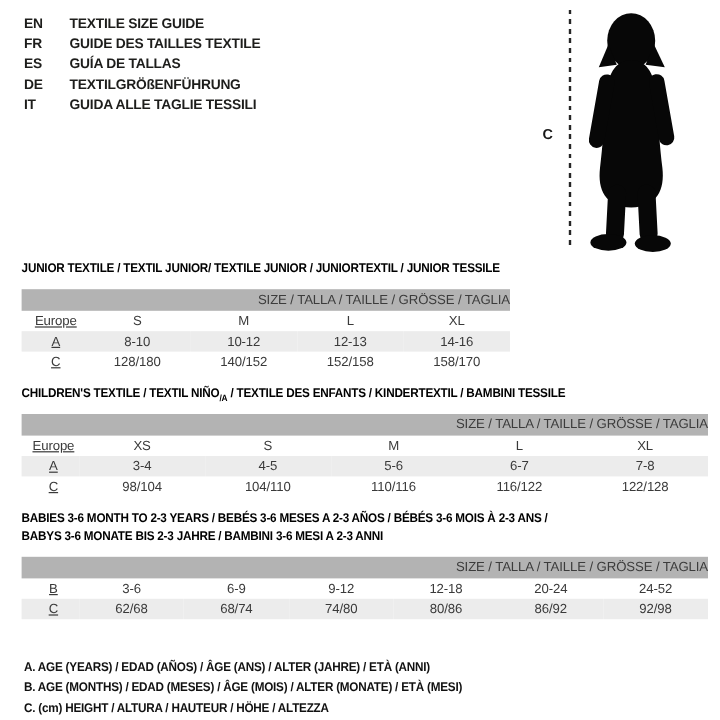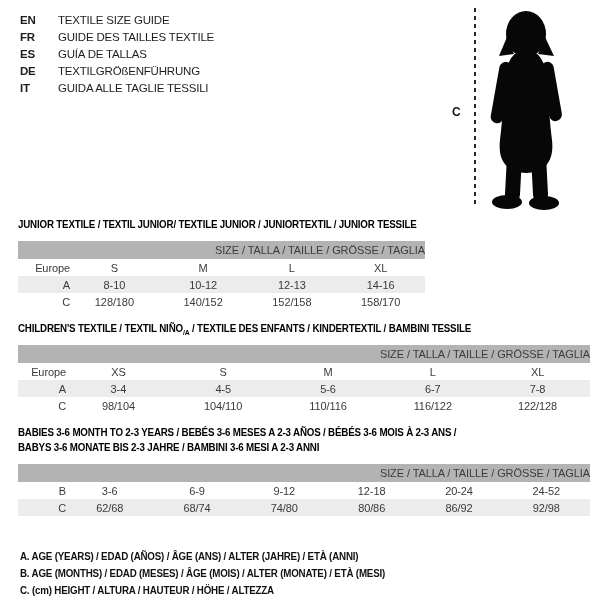--- a/index.html
+++ b/index.html
@@ -14,21 +14,21 @@
     position:relative;
     background:#ffffff;
     font-family:"Liberation Sans","DejaVu Sans",sans-serif;
     color:var(--ink);
     overflow:hidden;
   }
   
   .lang-block{position:absolute;left:20px;top:11px;}
   .lang-row{display:flex;height:17px;align-items:center;}
   .lang-code{width:38px;font-size:11.5px;font-weight:700;letter-spacing:-0.2px;}
-  .lang-label{font-size:11.5px;font-weight:400;letter-spacing:-0.2px;text-align:center;}
+  .lang-label{font-size:11.5px;font-weight:700;letter-spacing:-0.2px;text-align:center;}
   
   .height-line{
     position:absolute;left:474px;top:8px;width:2px;height:198px;
     background:repeating-linear-gradient(to bottom,#262626 0 4px,transparent 4px 8px);
   }
   .height-label{
     position:absolute;left:452px;top:105px;
     font-size:12px;font-weight:700;color:#161616;
   }
   .baby{position:absolute;left:480px;top:6px;}
@@ -50,21 +50,21 @@
   table.size-table th.band{
     background:var(--band);color:#3c3c3c;
     font-weight:400;text-align:right;
     height:18px;padding:0 0 0 5px;
     font-size:11px;letter-spacing:-0.1px;white-space:nowrap;
   }
   table.size-table td{
     height:17px;text-align:center;vertical-align:middle;
     padding:0;letter-spacing:-0.1px;
   }
-  table.size-table td.rowlabel{text-align:right;padding-left:5px;}
+  table.size-table td.rowlabel{text-align:center;padding-left:5px;text-decoration:underline;}
   table.size-table tr.striped td{background:var(--stripe);}
   
   .footnotes{position:absolute;left:20px;top:548px;}
   .footnote{
     font-size:10.5px;font-weight:700;color:#111;
     line-height:17px;letter-spacing:-0.2px;white-space:nowrap;
     transform:scaleX(0.93);transform-origin:0 0;
   }
 </style>
 </head>

